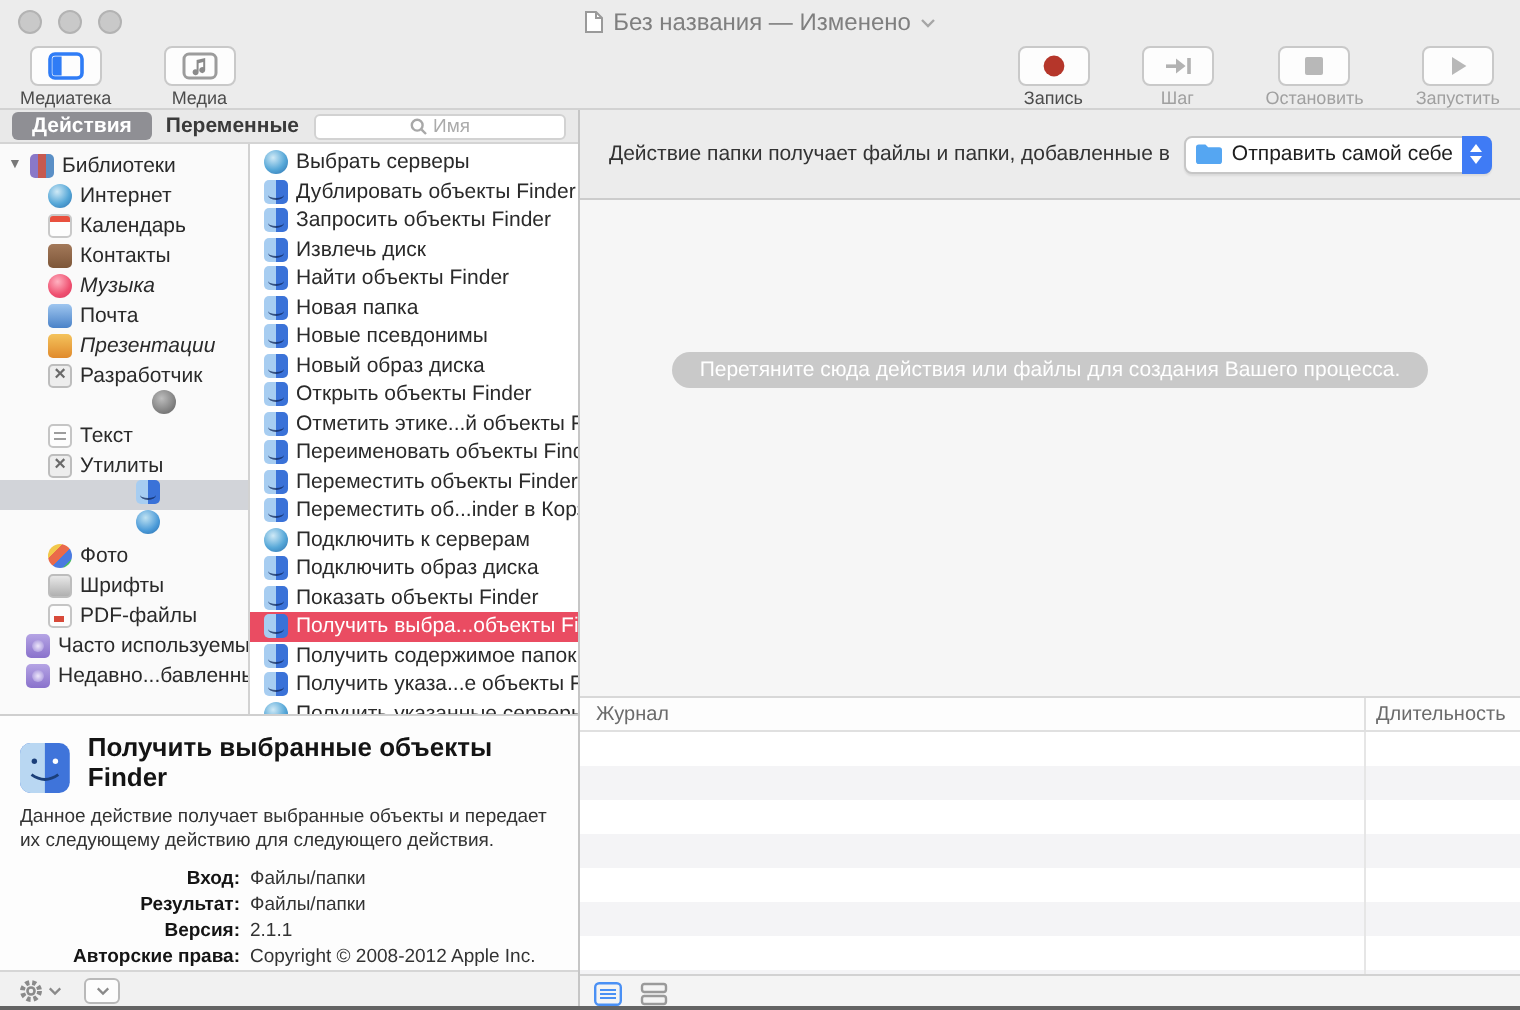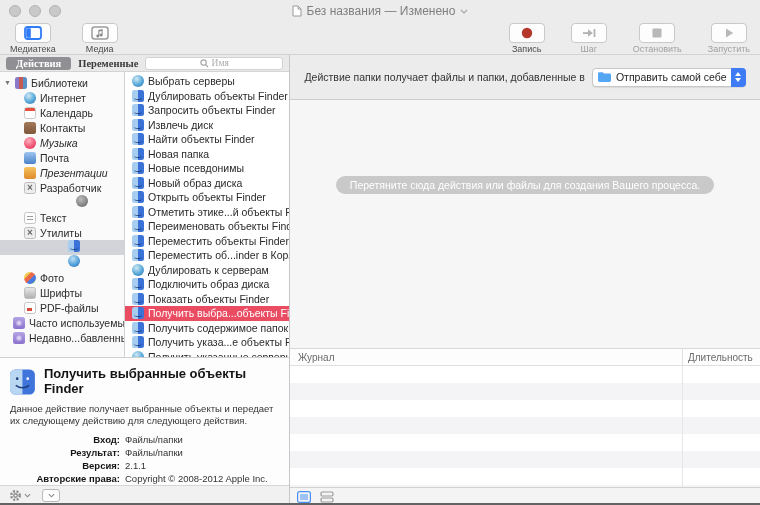--- a/index.html
+++ b/index.html
@@ -19,21 +19,21 @@
   .tbtn-box { width:36px; height:20px; background:#fdfdfd; border:1px solid #c9c9c9; border-radius:4px;
               display:flex; align-items:center; justify-content:center; }
   .tbtn-lbl { font-size:9px; color:#4c4c4c; margin-top:1px; white-space:nowrap; }
   .tbtn-lbl.dis { color:#a0a0a0; }
   
   .content { flex:1; display:flex; min-height:0; }
   .left-col { width:290px; flex:none; border-right:1px solid #c6c6c6; display:flex; flex-direction:column; }
   .right-col { flex:1; display:flex; flex-direction:column; min-width:0; }
   
   .tabbar { height:17px; flex:none; background:#e9e9e9; border-bottom:1px solid #d4d4d4;
-            display:flex; align-items:center; padding:0 6px; gap:7px;font-family:Liberation Serif, serif; }
+            display:flex; align-items:center; padding:0 6px; gap:7px; }
   .tab-sel { background:#8f8f94; color:#fff; border-radius:3px; font-size:10.5px; font-weight:bold; padding:1px 10px; }
   .tab-plain { color:#3a3a3a; font-size:10.5px; font-weight:bold; }
   .searchbox { flex:1; height:13px; background:#fff; border:1px solid #d2d2d2; border-radius:3px;
                display:flex; align-items:center; justify-content:center; gap:3px; font-size:9.5px; color:#ababab; }
   
   .browser { height:286px; flex:none; display:flex; border-bottom:1px solid #cfcfcf; }
   .sidebar { width:125px; flex:none; background:#fafafa; border-right:1px solid #d2d2d2; padding-top:3px; overflow:hidden; }
   .sb-row { height:15px; display:flex; align-items:center; gap:4px; font-size:10.5px; color:#2a2a2a;
             white-space:nowrap; overflow:hidden; }
   .sb-row.sel { background:#d2d4d9;flex-direction:column; }
@@ -63,21 +63,21 @@
   .ic-finder::after { content:""; position:absolute; left:2px; right:2px; bottom:2px; height:4px;
       border-bottom:1px solid rgba(16,40,92,.75); border-radius:50%; }
   .ic-movies { border-radius:50%; background:radial-gradient(circle at 40% 32%,#bfe2f2,#4a9ad8 60%,#2a6aa8); }
   .ic-photo { border-radius:50%; background:linear-gradient(135deg,#f2c84b 0 30%,#ea6a4a 30% 55%,#4a7ae0 55% 80%,#4ab86a 80%); }
   .ic-fonts { background:linear-gradient(#e8e8e8,#b0b0b0); border:1px solid #bdbdbd; }
   .ic-smart-folder { background:linear-gradient(#b5a4e4,#8a72cc); }
   .ic-smart-folder::after { content:""; position:absolute; inset:3px; border-radius:50%;
       background:radial-gradient(#ece6fa,#9a86d6); }
   
   .description { height:127px; flex:none; background:#fdfdfd; padding:9px 10px 0 10px; overflow:hidden; }
-  .desc-head { display:flex; gap:9px; align-items:center; }
+  .desc-head { display:flex; gap:9px; align-items:flex-end; }
   .desc-title { font-size:13px; font-weight:bold; color:#141414; line-height:1.15; }
   .desc-body { font-size:9.5px; color:#333; margin-top:6px; line-height:1.32; }
   .desc-fields { margin-top:6px; display:grid; grid-template-columns:110px 1fr; column-gap:5px; row-gap:1px;
                  font-size:9.5px; line-height:1.25; }
   .f-label { font-weight:bold; text-align:right; color:#141414; }
   .f-value { color:#333; }
   .left-footer { height:20px; flex:none; background:#f1f1f1; border-top:1px solid #d6d6d6;
                  display:flex; align-items:center; gap:11px; padding:0 9px; }
   .gear-wrap { display:flex; align-items:center; gap:2px; }
   .chev-box { width:18px; height:13px; background:#fdfdfd; border:1px solid #b9b9b9; border-radius:3px;
@@ -333,21 +333,21 @@
             <div class="ac-row">
               <span class="ic ic-finder"></span>
               <span>Переместить объекты Finder</span>
             </div>
             <div class="ac-row">
               <span class="ic ic-finder"></span>
               <span>Переместить об...inder в Корзину</span>
             </div>
             <div class="ac-row">
               <span class="ic ic-globe"></span>
-              <span>Дублировать к серверам</span>
+              <span>Подключить к серверам</span>
             </div>
             <div class="ac-row">
               <span class="ic ic-finder"></span>
               <span>Подключить образ диска</span>
             </div>
             <div class="ac-row">
               <span class="ic ic-finder"></span>
               <span>Показать объекты Finder</span>
             </div>
             <div class="ac-row sel">

